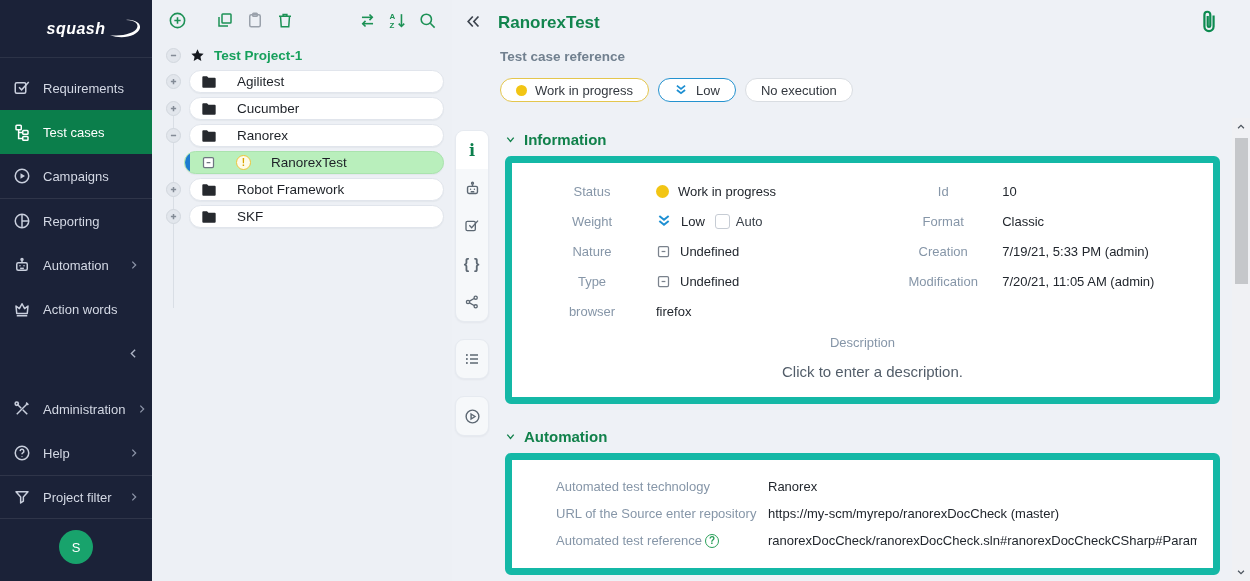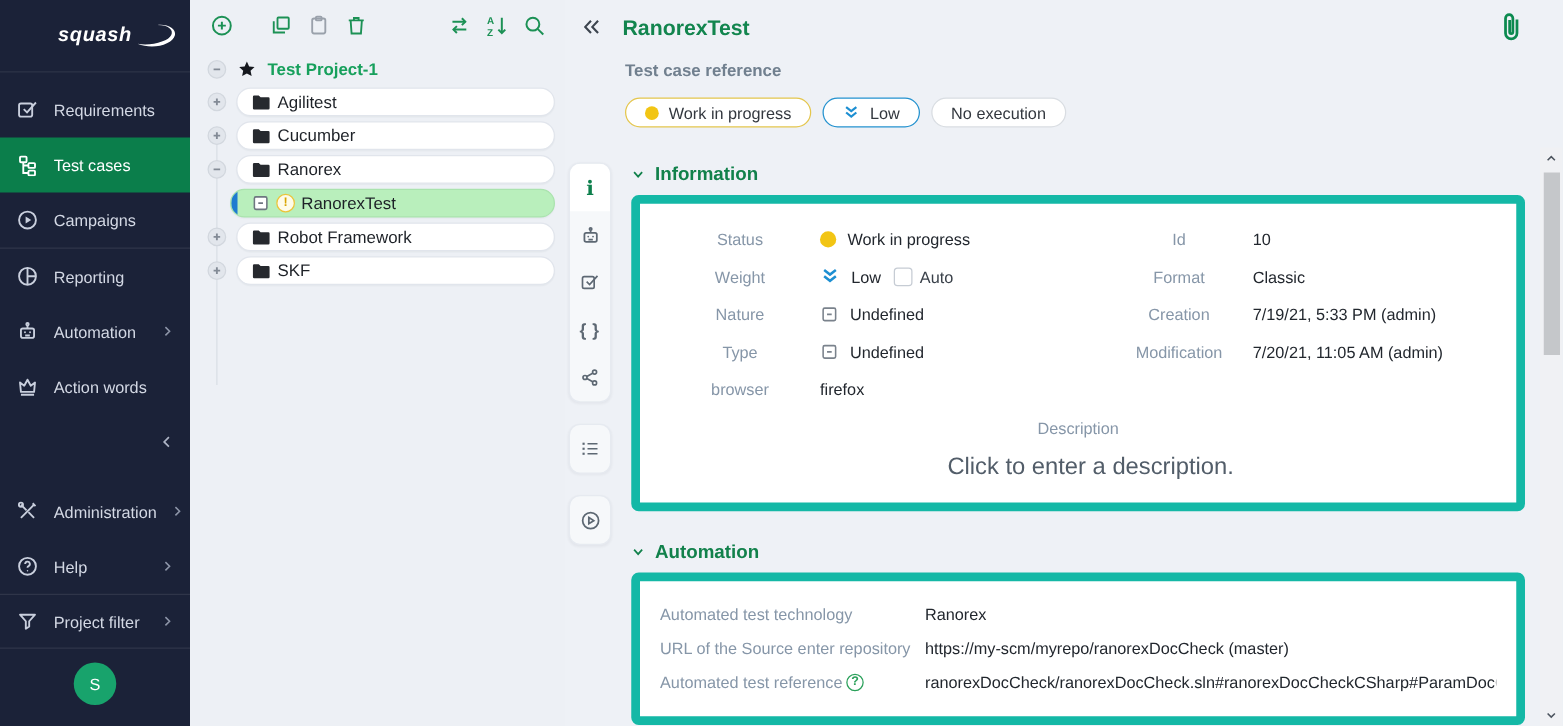--- a/index.html
+++ b/index.html
@@ -32,21 +32,21 @@
   .tb-gap { width:26px; }
   .tb-sp { flex:1; }
   .tb-btn + .tb-btn { margin-left:8px; }
   .tree { position:relative; padding-top:2px; }
   .tree-guide { position:absolute; left:21px; top:62px; width:1px; height:206px; background:#d9dee5; }
   .tree-root-row { height:26px; display:flex; align-items:center; gap:9px; padding-left:14px; position:relative; z-index:1; cursor:pointer; }
   .root-label { color:#17a05c; font-weight:bold; font-size:13.5px; }
   .expander { width:15px; height:15px; border-radius:50%; background:#e2e6ec; border:1px solid #d2d7de; color:#838b96; display:flex; align-items:center; justify-content:center; flex-shrink:0; cursor:pointer; }
   .tree-row { height:27px; display:flex; align-items:center; position:relative; z-index:1; }
   .tree-row .expander { margin-left:14px; }
-  .node-pill { margin-left:8px; margin-right:8px; flex:1; height:23px; background:#fff; border:1px solid #e1e5ec; border-radius:12px; display:flex; align-items:center; gap:5px; padding:0 11px; font-size:13.5px; color:#1d2127; cursor:pointer; box-shadow:0 1px 1px rgba(30,40,60,.04); }
+  .node-pill { margin-left:8px; margin-right:8px; flex:1; height:23px; background:#fff; border:1px solid #e1e5ec; border-radius:12px; display:flex; align-items:center; gap:20px; padding:0 11px; font-size:13.5px; color:#1d2127; cursor:pointer; box-shadow:0 1px 1px rgba(30,40,60,.04); }
   .tree-row.child { padding-left:24px; }
   .tree-row.child .node-pill { background:#b9efbc; border-color:#aae3ae; position:relative; overflow:hidden; padding-left:16px; }
   .sel-bar { position:absolute; left:0; top:0; bottom:0; width:5px; background:#1e7bd0; }
   .folder-icn { width:16px; height:14px; color:#26292e; flex-shrink:0; }
 
   
   .main { flex:1; min-width:0; display:flex; flex-direction:column; background:#eef1f6; }
   .main-header { height:118px; position:relative; flex-shrink:0; }
   .back-btn { position:absolute; left:13px; top:13px; color:#3c444e; cursor:pointer; }
   .page-title { position:absolute; left:46px; top:13px; font-size:17px; font-weight:bold; color:#12854e; }
@@ -68,23 +68,23 @@
   .content { flex:1; min-width:0; padding:13px 12px 0 15px; overflow:hidden; }
   .section-head { display:flex; align-items:center; gap:8px; color:#11814b; font-weight:bold; font-size:15px; margin-bottom:8px; cursor:pointer; }
   .card { background:#fff; border:7px solid #14b8a6; border-radius:6px; padding:13px 16px 14px 16px;text-align:center; }
   .info-grid { display:grid; grid-template-columns:1.03fr 1fr; column-gap:34px; align-items:start; }
   .f-row { display:flex; align-items:center; height:30px; }
   .f-label { width:128px; flex-shrink:0; color:#8696a8; }
   .f-value { display:flex; align-items:center; gap:9px; color:#22272e; }
   .auto-chk { width:15px; height:15px; border:1px solid #c6ccd4; border-radius:3px; background:#fff; margin-left:10px; cursor:pointer; }
   .auto-lbl { color:#3a414a; margin-left:6px; }
   .desc-label { color:#8696a8; margin-top:9px; }
-  .desc-placeholder { color:#525d69; font-size:19px; margin:13px 0 3px 20px; cursor:text; }
+  .desc-placeholder { color:#525d69; font-size:15px; margin:13px 0 3px 20px; cursor:text; }
   .section-gap { height:24px; }
-  .auto-row { display:flex; align-items:center; height:27px; }
+  .auto-row { display:flex; align-items:center; height:27px;margin-left:28px; }
   .auto-label { width:212px; flex-shrink:0; color:#8696a8; display:flex; align-items:center; gap:3px; }
   .auto-value { color:#22272e; white-space:nowrap; overflow:hidden; }
 
   .scroll-col { width:18px; flex-shrink:0; background:#f0f1f4; display:flex; flex-direction:column; align-items:center; }
   .sb-arrow { height:18px; display:flex; align-items:center; justify-content:center; color:#4c545e; width:100%; cursor:pointer; }
   .sb-thumb { width:13px; height:146px; background:#c5c7ca; margin-top:2px; cursor:pointer; }
   .sb-track { flex:1; }
 
   .mini-ic { flex-shrink:0; }
   .warn-circ { width:15px; height:15px; border-radius:50%; background:#fefbe9; border:1.5px solid #ecc43a; color:#d9a400; font-size:10px; font-weight:bold; display:flex; align-items:center; justify-content:center; flex-shrink:0; }

